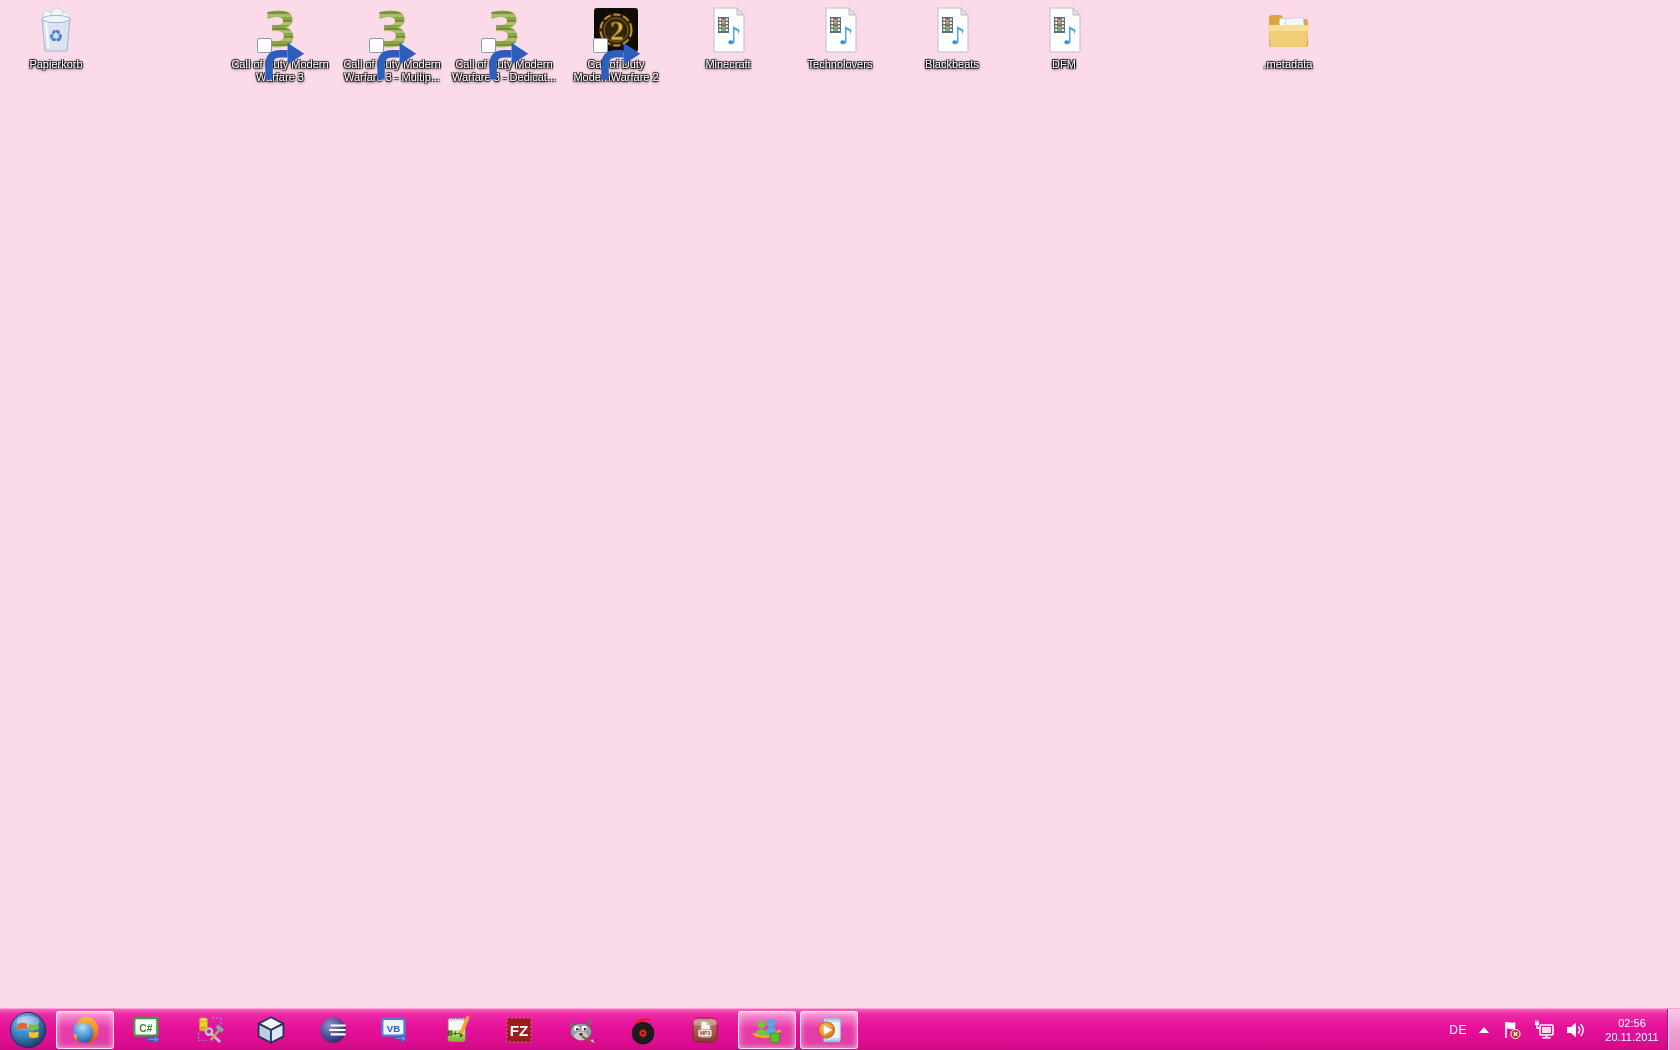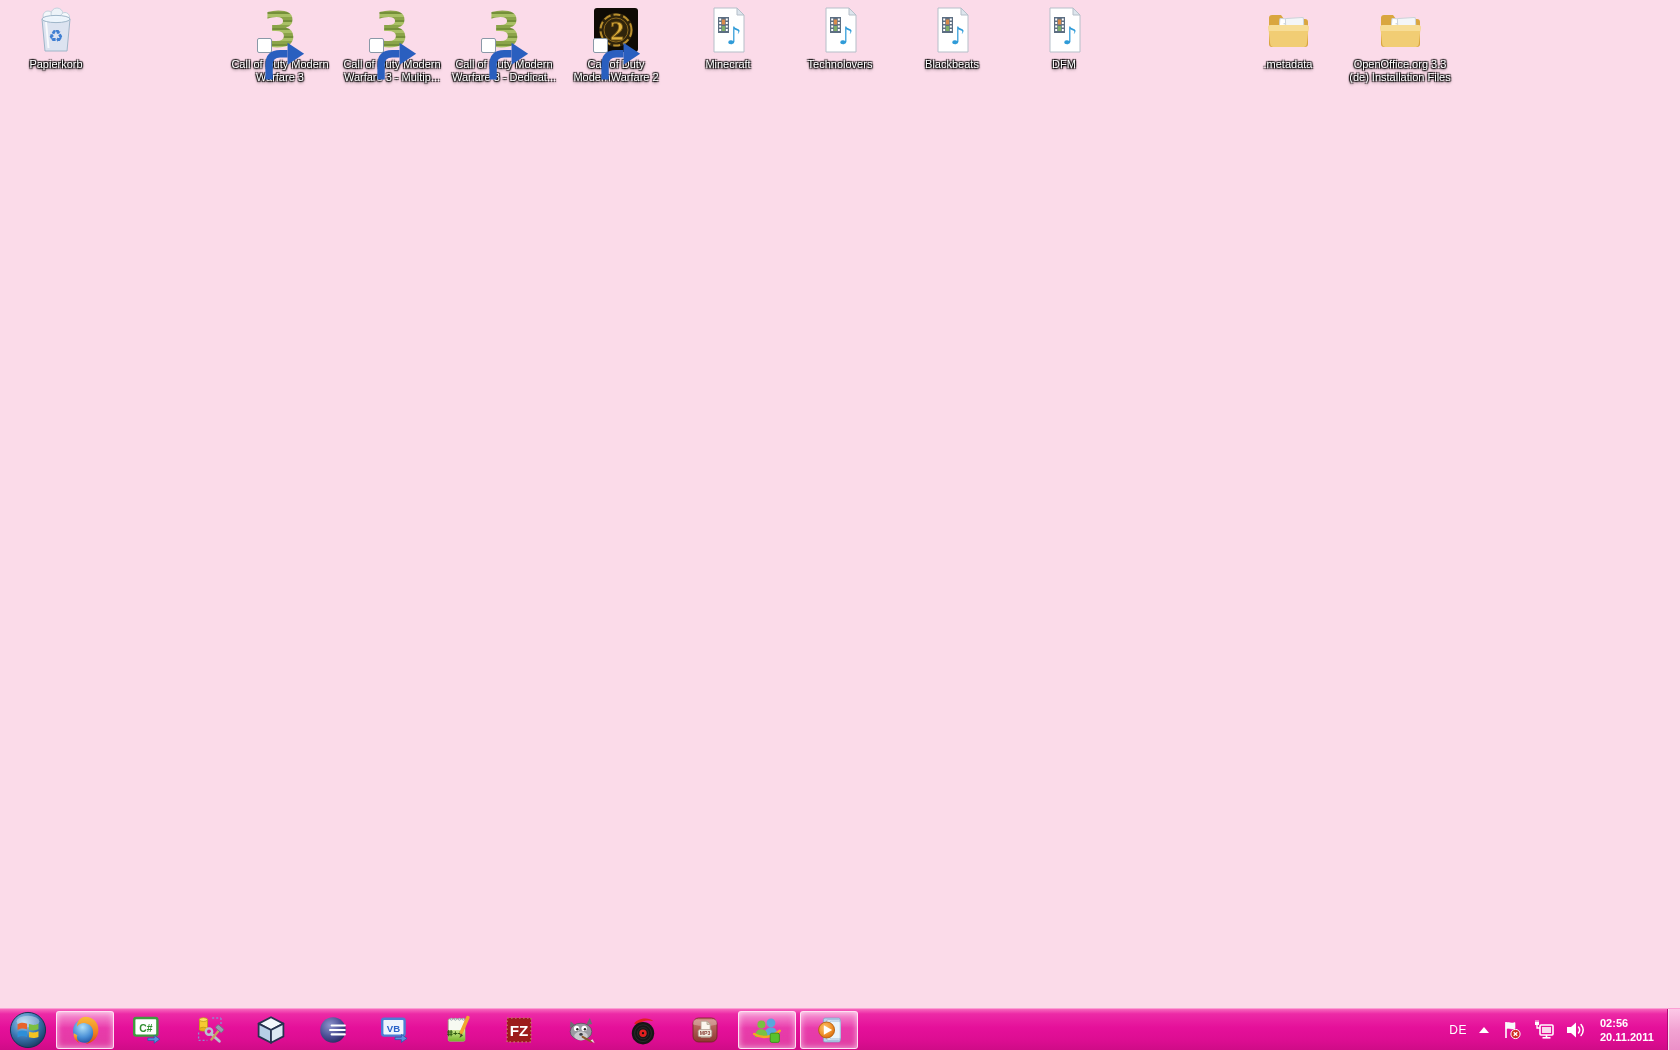--- a/index.html
+++ b/index.html
@@ -55,21 +55,21 @@
   #tray{
     position:absolute;right:16px;top:1px;height:40px;display:flex;align-items:center;gap:9px;color:#fff;
   }
   #tray .lang{font-size:12px;letter-spacing:.5px;cursor:pointer;}
   #tray .up-arrow{
     width:0;height:0;border-left:5px solid transparent;border-right:5px solid transparent;
     border-bottom:6px solid #fff;cursor:pointer;margin:0 3px;
   }
   #tray .tray-ic{display:flex;align-items:center;cursor:pointer;}
   #tray .tray-ic svg{display:block;}
-  #clock{font-size:11px;line-height:14px;min-width:64px;cursor:default;padding-left:4px;font-weight:bold;}
+  #clock{font-size:11px;line-height:14px;text-align:center;min-width:64px;cursor:default;padding-left:4px;}
   #show-desktop{
     position:absolute;right:0;top:0;width:13px;height:42px;box-sizing:border-box;cursor:pointer;
     background:linear-gradient(180deg,#fcc7e6,#f2a2d2 50%,#eb8fc7);
     border-left:1px solid #b20a75;box-shadow:inset 1px 0 0 rgba(255,255,255,.7);
   }
 </style>
 </head>
 <body>
 
 <div id="screen">
@@ -231,33 +231,20 @@
           <svg viewBox="0 0 48 48">
             <path d="M5 12 Q5 9 8 9 L17 9 L20 13 L41 13 Q44 13 44 16 L44 38 Q44 41 41 41 L8 41 Q5 41 5 38 Z" fill="#d9a63f"></path>
             <rect x="15" y="13" width="19" height="26" rx="1" fill="#fff" stroke="#cdd4da" transform="rotate(4 24 26)"></rect>
             <path d="M19 18 h11 M19 21 h11 M19 24 h11 M19 27 h8" stroke="#c3ccd4" stroke-width="1" transform="rotate(4 24 26)"></path>
             <rect x="22" y="12" width="18" height="27" rx="1" fill="#f4f6f8" stroke="#ccd3d9" transform="rotate(-3 31 25)"></rect>
             <path d="M7 19 L42 19 Q45 19 44.6 22 L42.8 38 Q42.4 41 39.4 41 L9.6 41 Q6.6 41 6.2 38 L4.4 22 Q4 19 7 19 Z" fill="#f1cd74"></path>
             <path d="M7 19 L42 19 Q45 19 44.6 22 L44.2 25 L4.8 25 L4.4 22 Q4 19 7 19 Z" fill="#f7dd96"></path>
           </svg>
         </div>
         <div class="lbl">.metadata</div>
-      </div>
-      <div class="desk-icon" style="left: 1344px;">
-        <div class="ic">
-          <svg viewBox="0 0 48 48">
-            <path d="M5 12 Q5 9 8 9 L17 9 L20 13 L41 13 Q44 13 44 16 L44 38 Q44 41 41 41 L8 41 Q5 41 5 38 Z" fill="#d9a63f"></path>
-            <rect x="15" y="13" width="19" height="26" rx="1" fill="#fff" stroke="#cdd4da" transform="rotate(4 24 26)"></rect>
-            <path d="M19 18 h11 M19 21 h11 M19 24 h11 M19 27 h8" stroke="#c3ccd4" stroke-width="1" transform="rotate(4 24 26)"></path>
-            <rect x="22" y="12" width="18" height="27" rx="1" fill="#f4f6f8" stroke="#ccd3d9" transform="rotate(-3 31 25)"></rect>
-            <path d="M7 19 L42 19 Q45 19 44.6 22 L42.8 38 Q42.4 41 39.4 41 L9.6 41 Q6.6 41 6.2 38 L4.4 22 Q4 19 7 19 Z" fill="#f1cd74"></path>
-            <path d="M7 19 L42 19 Q45 19 44.6 22 L44.2 25 L4.8 25 L4.4 22 Q4 19 7 19 Z" fill="#f7dd96"></path>
-          </svg>
-        </div>
-        <div class="lbl">OpenOffice.org 3.3 (de) Installation Files</div>
       </div>
     </div>
 
   <div id="taskbar">
     <div id="taskbar-buttons">
         <div class="tb-btn start">
           <span>
             <svg viewBox="0 0 40 40">
               <defs>
                 <radialGradient id="orbg" cx="38%" cy="30%" r="75%">

